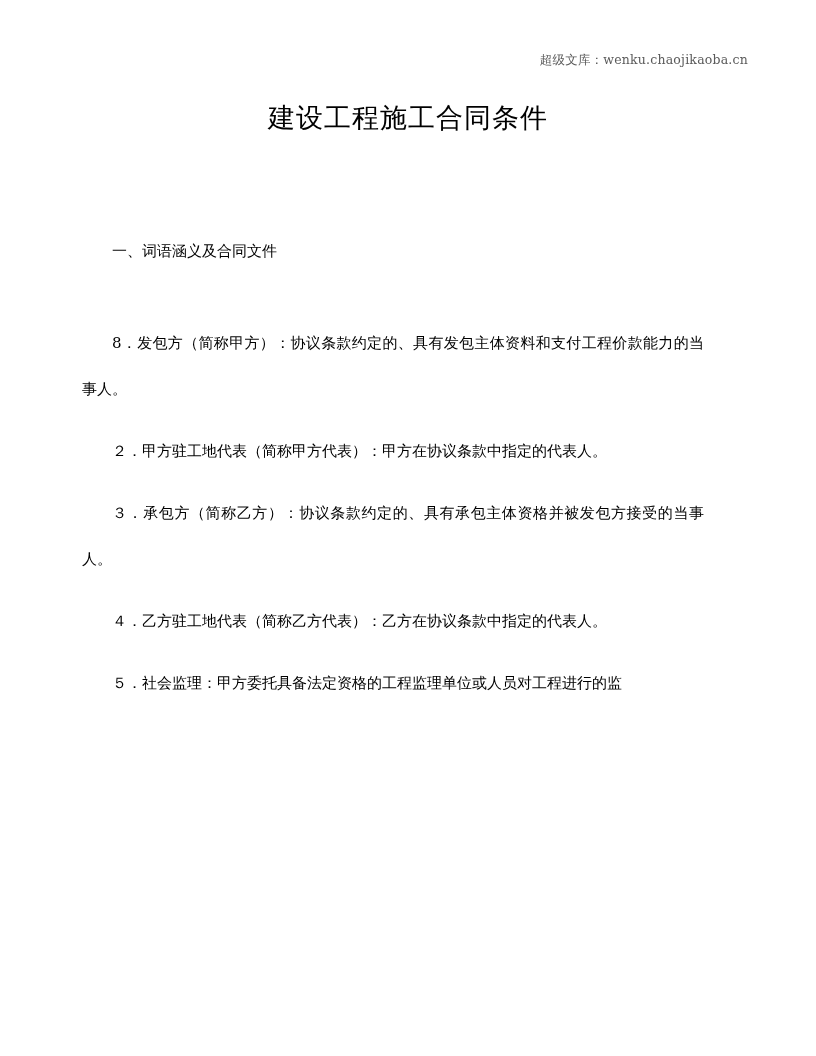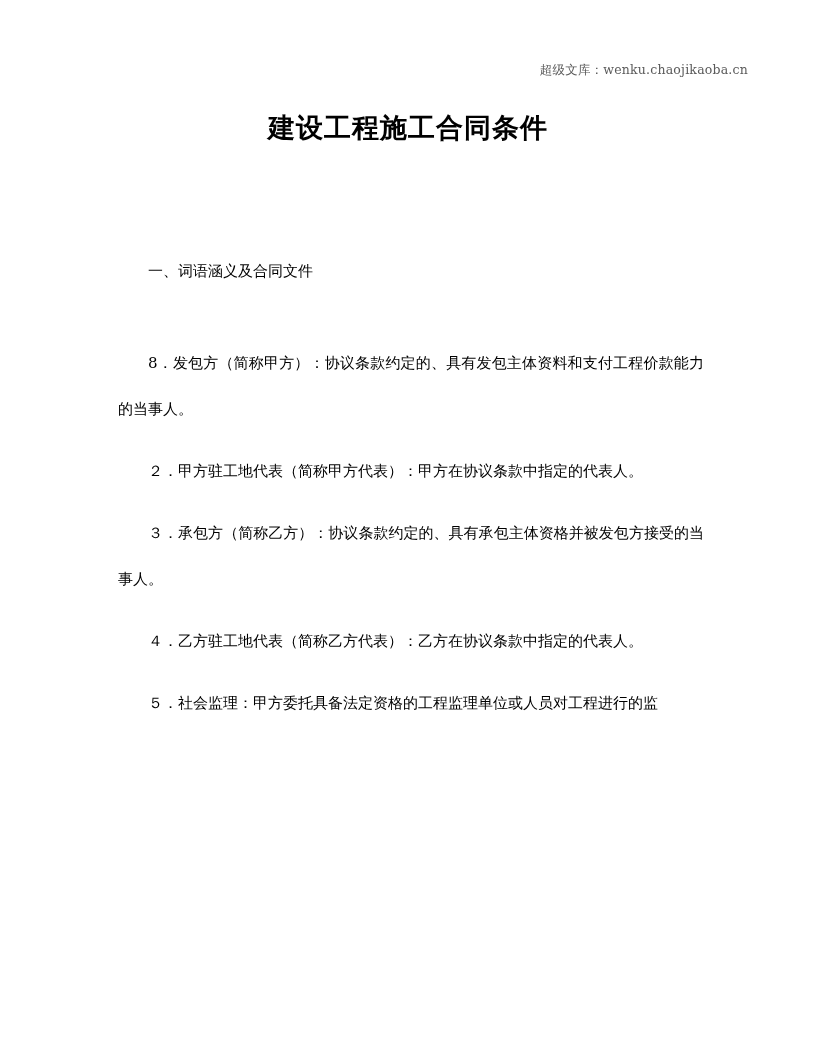--- a/index.html
+++ b/index.html
@@ -26,32 +26,32 @@
     position: absolute;
     top: 48px;
     right: 68px;
     font-family: "DejaVu Serif", serif;
     font-size: 12.5px;
     color: #5a5a5a;
     letter-spacing: 0.2px;
     white-space: nowrap;
   }
   .doc-title {
-    margin: 14px;
+    margin: 4px;
     padding-top: 96px;
     text-align: center;
     font-family: "DejaVu Sans", sans-serif;
-    font-weight: bold;
+    font-weight: normal;
     font-size: 27px;
     letter-spacing: 1px;
     color: #000000;
   }
   .body-wrap {
     padding-top: 88px;
-    padding-left: 118px;
+    padding-left: 82px;
     padding-right: 112px;
   }
   p.para {
     margin: 0 0 0 0;
     font-size: 15px;
     line-height: 46px;
     text-align: justify;
     text-justify: inter-ideograph;
     color: #000000;
   }

